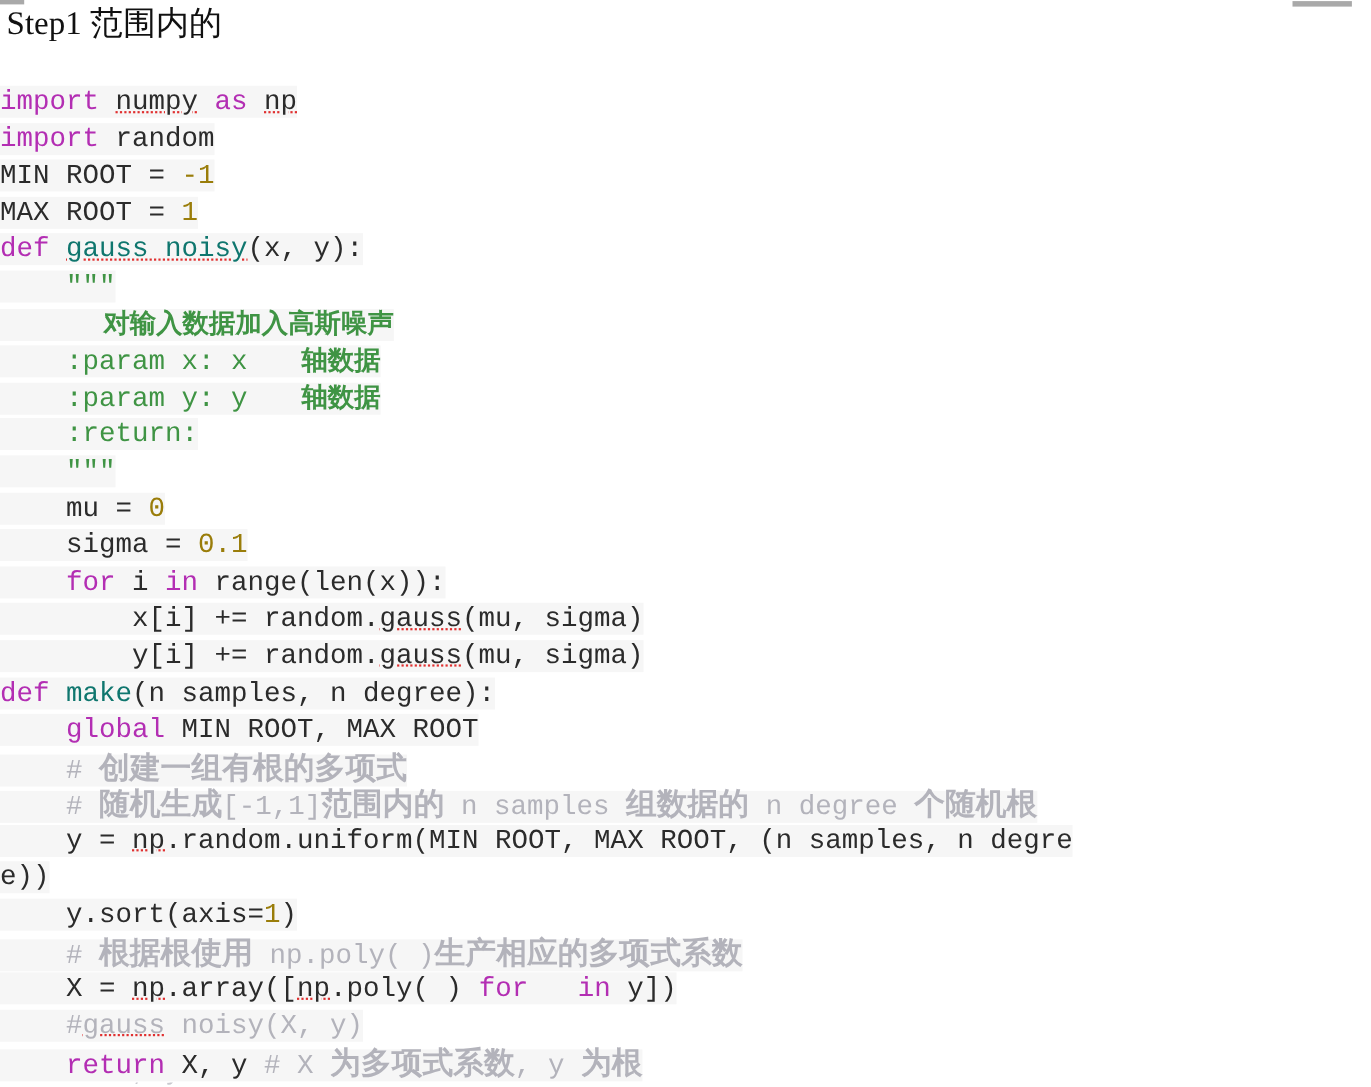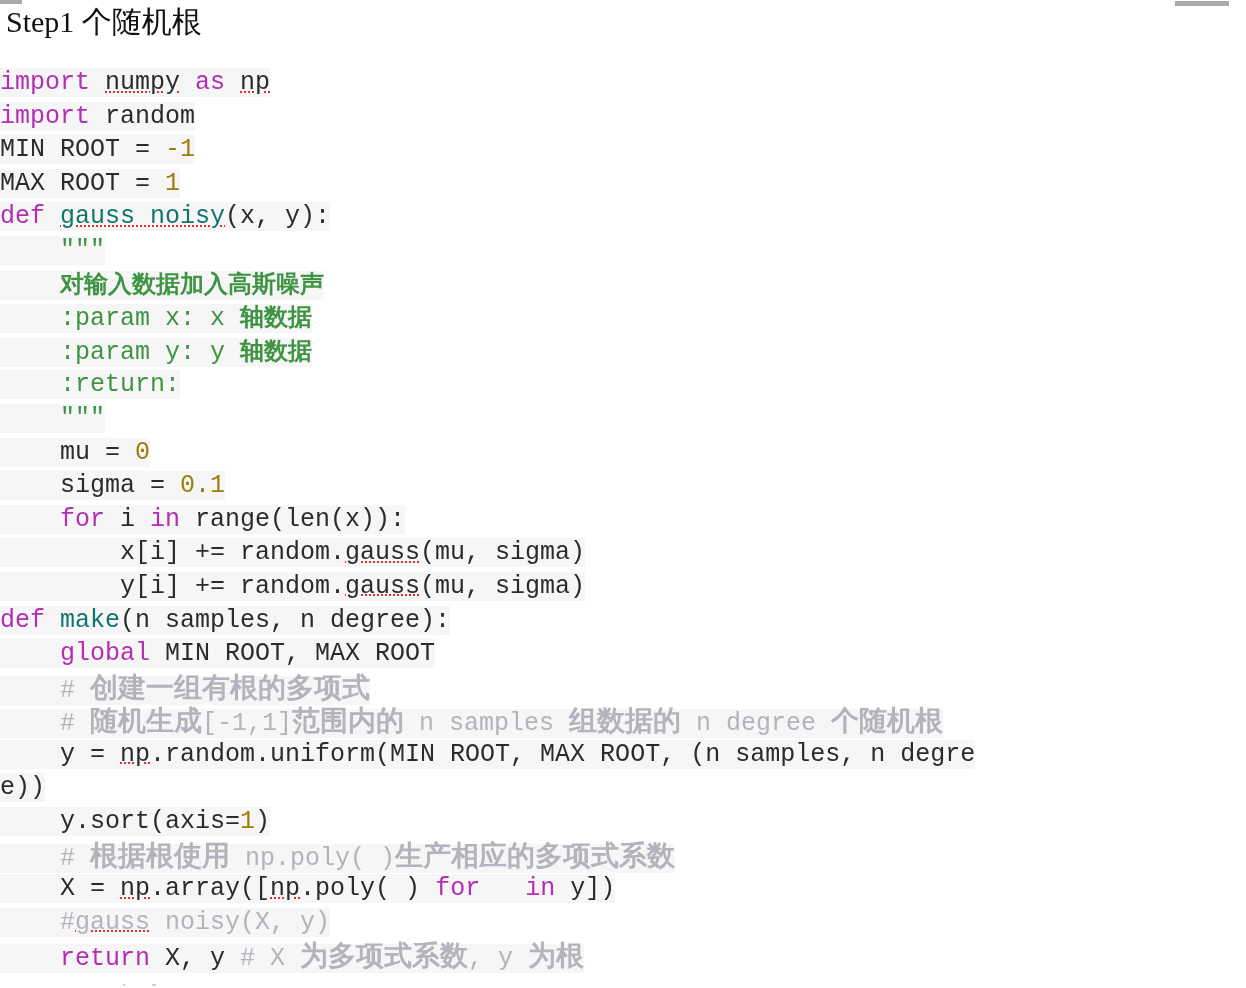--- a/index.html
+++ b/index.html
@@ -43,21 +43,21 @@
     line-height: 40px;
     color: #111111;
     white-space: pre;
     letter-spacing: 0px;
   }
 
   
   .code-block {
     position: absolute;
     left: 0px;
-    top: 66px;
+    top: 76px;
     width: 1061px;
     font-family: "Liberation Mono", "DejaVu Sans Mono", monospace;
     font-size: 25px;
     line-height: 33.6px;
     color: #2b2b2b;
     white-space: pre;
   }
   .code-line {
     height: 33.6px;
     white-space: pre;
@@ -66,21 +66,21 @@
   .code-line > .seg {
     background: #f6f6f6;
     white-space: pre;
   }
 
   
   .kw   { color: #b32eb3; }           
   .fn   { color: #0f766e; }           
   .num  { color: #9a7d0a; }           
   .str  { color: #3f9444; }           
-  .strc { color: #3f9444; font-family: "DejaVu Sans", sans-serif; font-weight: 700; font-size: 24px; }
+  .strc { color: #3f9444; font-family: "DejaVu Sans", sans-serif; font-weight: 700; font-size: 24px; margin-left: 34px; }
   .cmt  { color: #b3b3bb; }           
   .cmtc { color: #b3b3bb; font-family: "DejaVu Sans", sans-serif; font-weight: 700; font-size: 28px; }
   .plain{ color: #2b2b2b; }
 
   
   .sq {
     text-decoration: underline;
     text-decoration-color: #e03030;
     text-decoration-style: dotted;
     text-decoration-thickness: 2px;
@@ -105,19 +105,19 @@
     white-space: pre;
     margin-top: -26px;
   }
 </style>
 </head>
 <body>
 
 <div class="top-bar-left"></div>
 <div class="top-bar-right"></div>
 
-<div class="doc-title">Step1 个随机根</div>
+<div class="doc-title">Step1 范围内的</div>
 
 <div class="code-block" id="code-block"><div class="code-line"><span class="seg"><span class="kw">import</span><span class="plain"> </span><span class="plain sq">numpy</span><span class="plain"> </span><span class="kw">as</span><span class="plain"> </span><span class="plain sq">np</span></span></div><div class="code-line"><span class="seg"><span class="kw">import</span><span class="plain"> random</span></span></div><div class="code-line"><span class="seg"><span class="plain">MIN ROOT = </span><span class="num">-1</span></span></div><div class="code-line"><span class="seg"><span class="plain">MAX ROOT = </span><span class="num">1</span></span></div><div class="code-line"><span class="seg"><span class="kw">def</span><span class="plain"> </span><span class="fn sq">gauss noisy</span><span class="plain">(x, y):</span></span></div><div class="code-line"><span class="seg"><span class="str">    """</span></span></div><div class="code-line"><span class="seg"><span class="str">    </span><span class="strc">对输入数据加入高斯噪声</span></span></div><div class="code-line"><span class="seg"><span class="str">    :param x: x </span><span class="strc">轴数据</span></span></div><div class="code-line"><span class="seg"><span class="str">    :param y: y </span><span class="strc">轴数据</span></span></div><div class="code-line"><span class="seg"><span class="str">    :return:</span></span></div><div class="code-line"><span class="seg"><span class="str">    """</span></span></div><div class="code-line"><span class="seg"><span class="plain">    mu = </span><span class="num">0</span></span></div><div class="code-line"><span class="seg"><span class="plain">    sigma = </span><span class="num">0.1</span></span></div><div class="code-line"><span class="seg"><span class="plain">    </span><span class="kw">for</span><span class="plain"> i </span><span class="kw">in</span><span class="plain"> range(len(x)):</span></span></div><div class="code-line"><span class="seg"><span class="plain">        x[i] += random.</span><span class="plain sq">gauss</span><span class="plain">(mu, sigma)</span></span></div><div class="code-line"><span class="seg"><span class="plain">        y[i] += random.</span><span class="plain sq">gauss</span><span class="plain">(mu, sigma)</span></span></div><div class="code-line"><span class="seg"><span class="kw">def</span><span class="plain"> </span><span class="fn">make</span><span class="plain">(n samples, n degree):</span></span></div><div class="code-line"><span class="seg"><span class="plain">    </span><span class="kw">global</span><span class="plain"> MIN ROOT, MAX ROOT</span></span></div><div class="code-line"><span class="seg"><span class="cmt">    # </span><span class="cmtc">创建一组有根的多项式</span></span></div><div class="code-line"><span class="seg"><span class="cmt">    # </span><span class="cmtc">随机生成</span><span class="cmt">[-1,1]</span><span class="cmtc">范围内的</span><span class="cmt"> n samples </span><span class="cmtc">组数据的</span><span class="cmt"> n degree </span><span class="cmtc">个随机根</span></span></div><div class="code-line"><span class="seg"><span class="plain">    y = </span><span class="plain sq">np</span><span class="plain">.random.uniform(MIN ROOT, MAX ROOT, (n samples, n degre</span></span></div><div class="code-line"><span class="seg"><span class="plain">e))</span></span></div><div class="code-line"><span class="seg"><span class="plain">    y.sort(axis=</span><span class="num">1</span><span class="plain">)</span></span></div><div class="code-line"><span class="seg"><span class="cmt">    # </span><span class="cmtc">根据根使用</span><span class="cmt"> np.poly( )</span><span class="cmtc">生产相应的多项式系数</span></span></div><div class="code-line"><span class="seg"><span class="plain">    X = </span><span class="plain sq">np</span><span class="plain">.array([</span><span class="plain sq">np</span><span class="plain">.poly( ) </span><span class="kw">for</span><span class="plain">   </span><span class="kw">in</span><span class="plain"> y])</span></span></div><div class="code-line"><span class="seg"><span class="cmt">    #</span><span class="cmt sq">gauss</span><span class="cmt"> noisy(X, y)</span></span></div><div class="code-line"><span class="seg"><span class="plain">    </span><span class="kw">return</span><span class="plain"> X, y </span><span class="cmt"># X </span><span class="cmtc">为多项式系数</span><span class="cmt">, </span><span class="cmt">y </span><span class="cmtc">为根</span></span></div></div>
 
 <div class="clip-line">
   <span class="ghost">return X, y</span>
 </div>
 
 </body></html>

